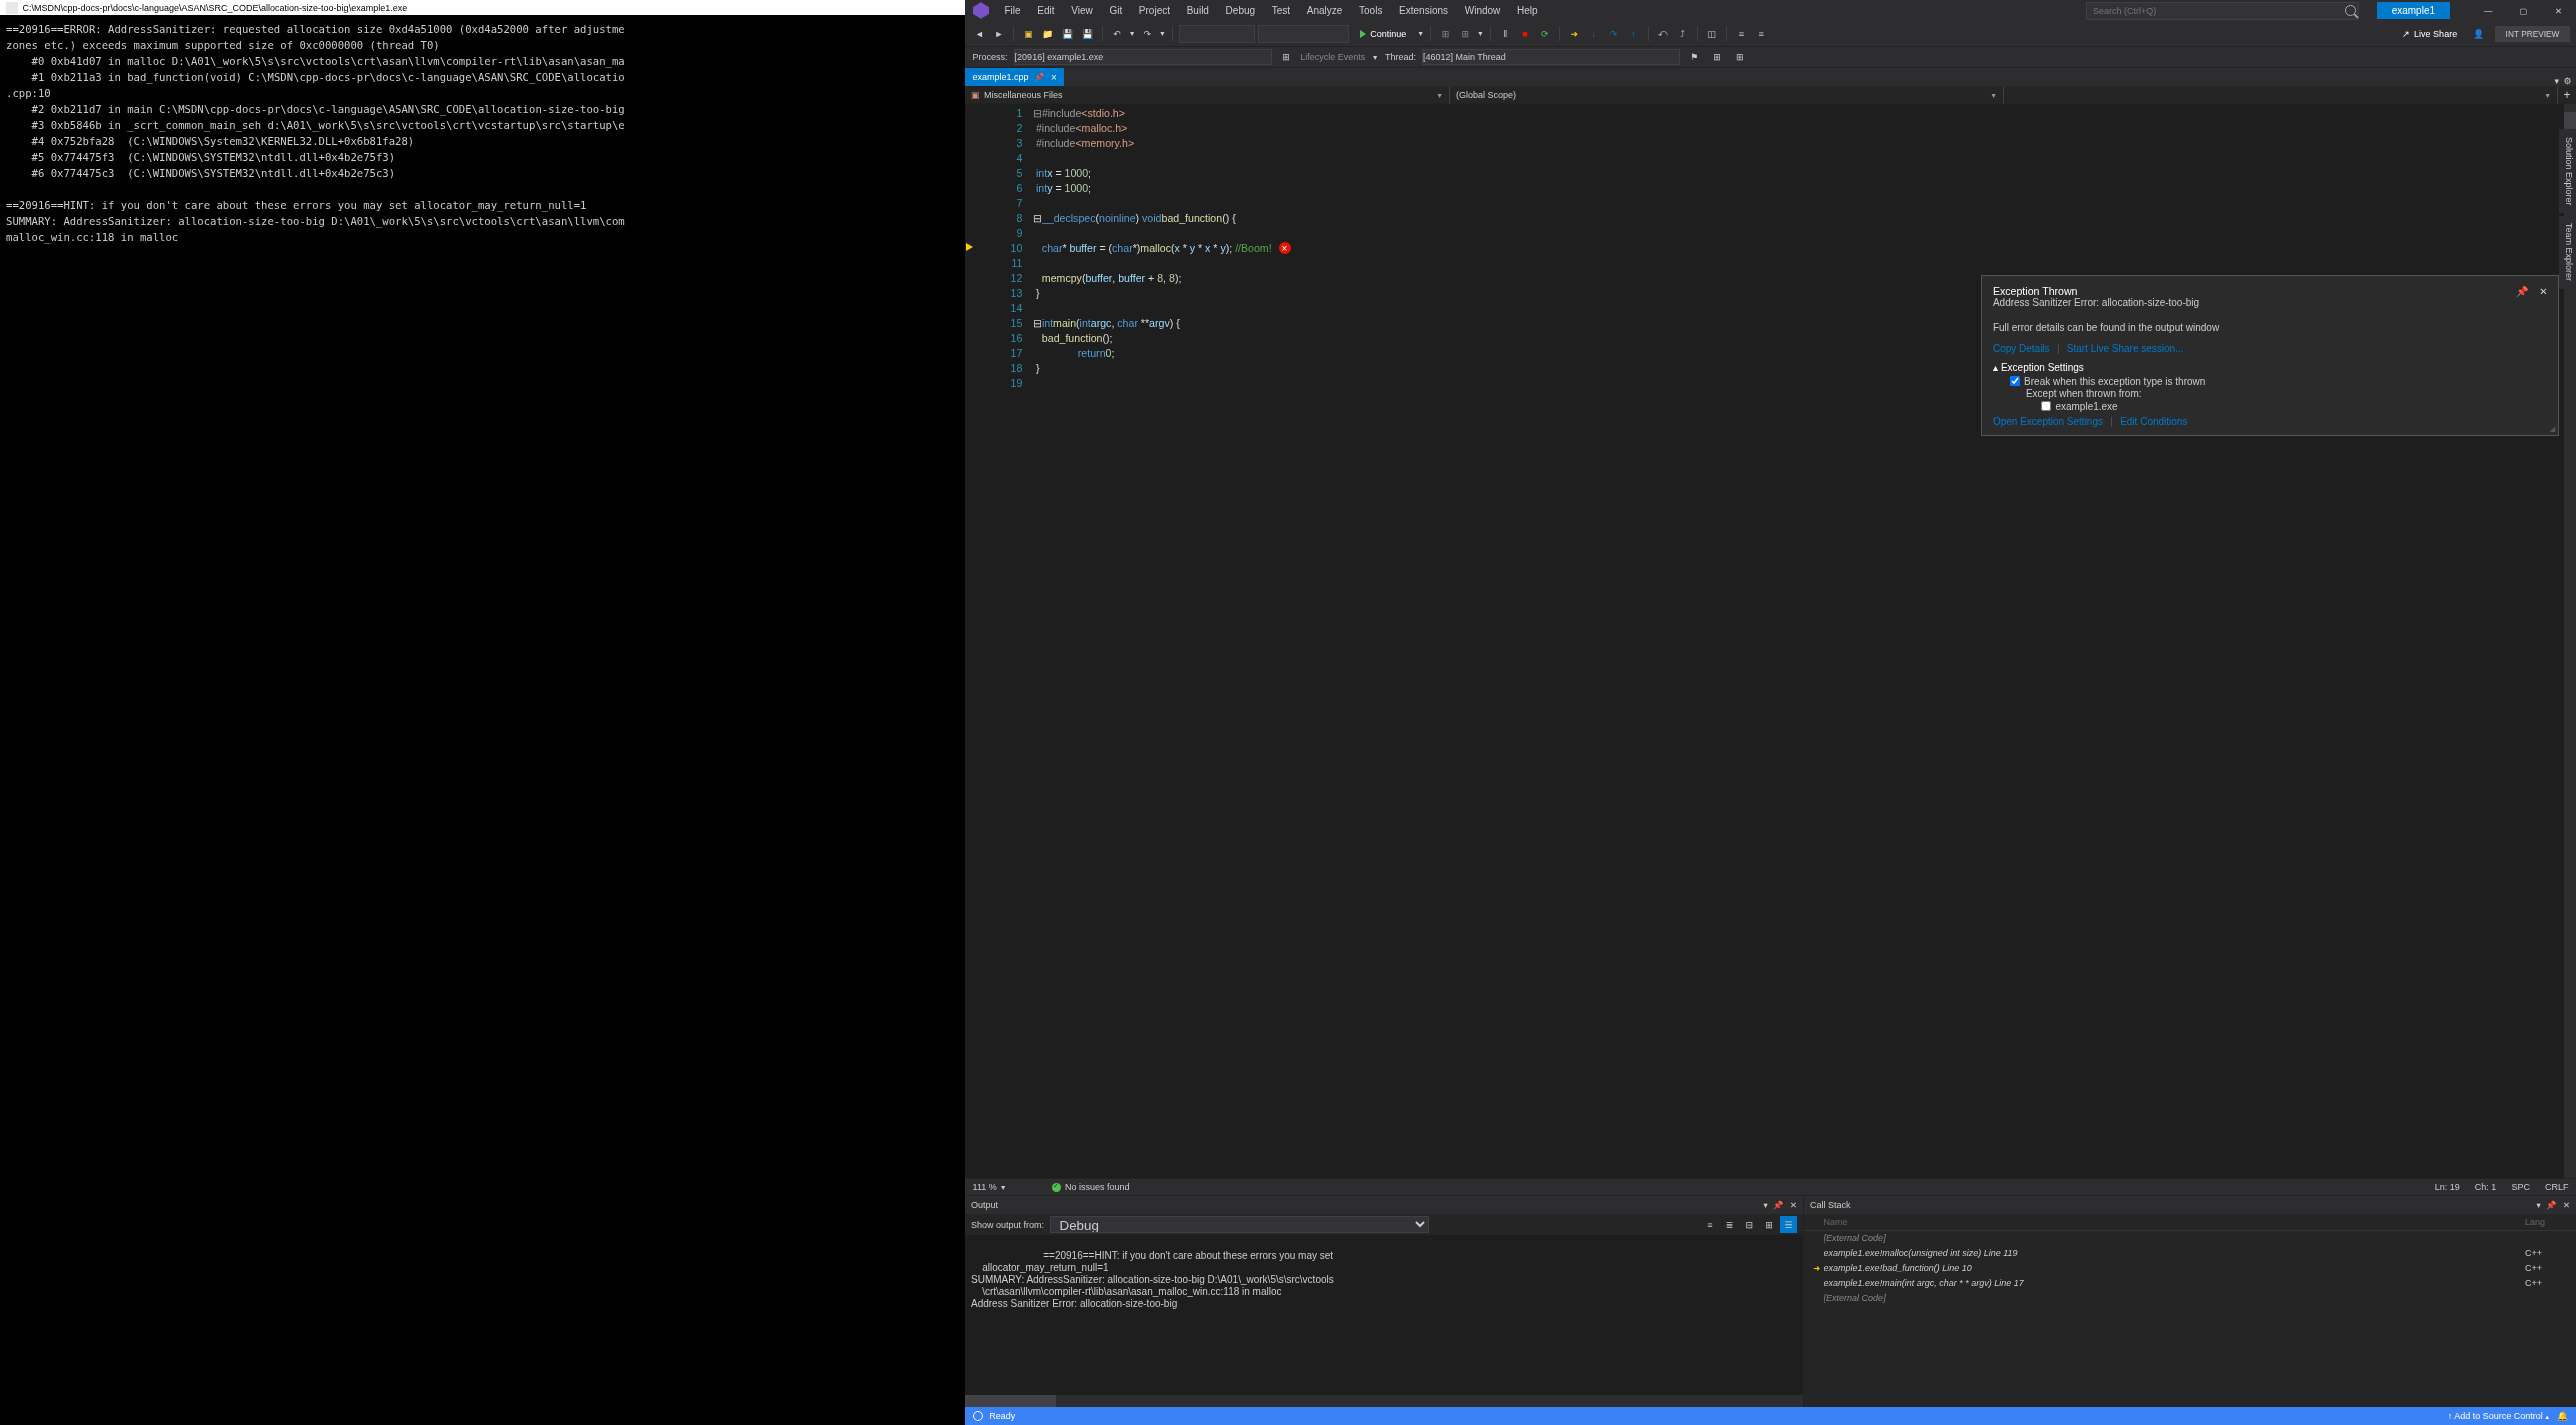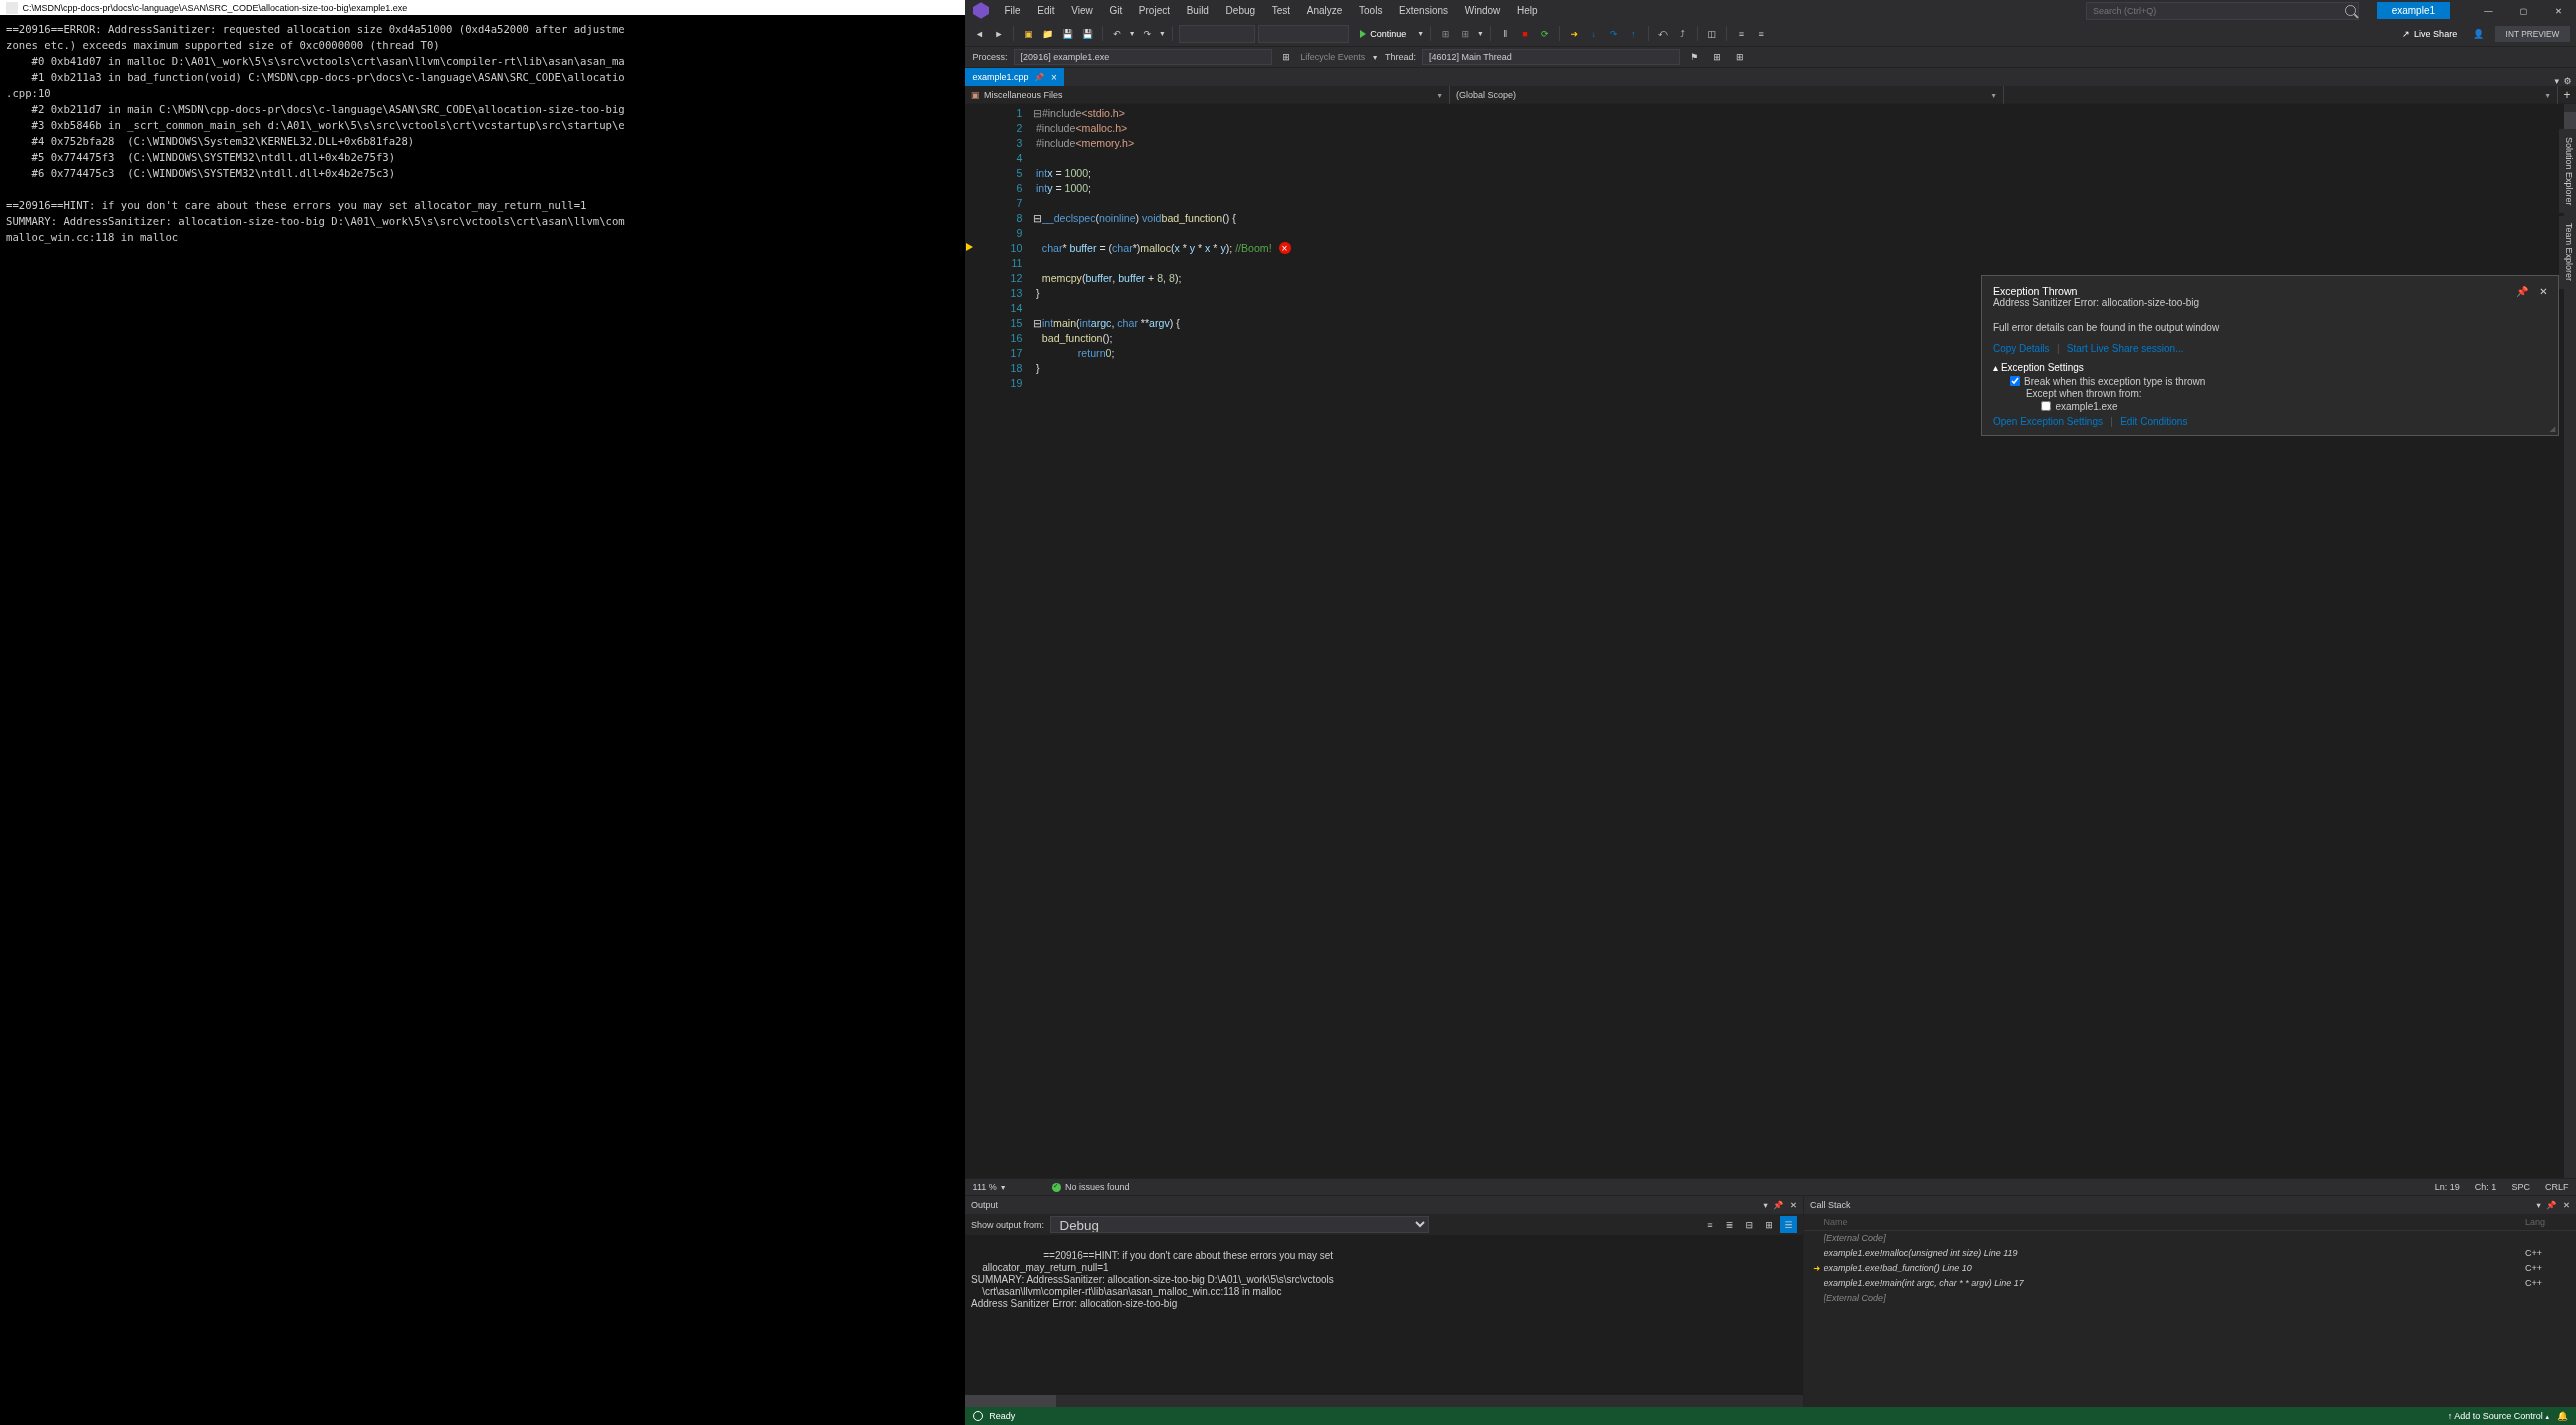--- a/index.html
+++ b/index.html
@@ -64,21 +64,21 @@
 .tb-dropdown { width:7.6px; height:18px; display:flex; align-items:center; justify-content:center; color:#ccc; font-size:6.8px; }
 .tb-right { margin-left: auto; display: flex; align-items: center; gap: 7.6px; }
 .liveshare { display: flex; align-items: center; gap: 4.5px; padding: 1.5px 6px; color: #fff; }
 .intpreview { padding: 3px 10.6px; background: #3f3f46; color: #ccc; font-size: 8.3px; }
 
 
 .vs-process {
   height: 21px; background: #2d2d30; border-bottom: 0.8px solid #222; display: flex; align-items: center;
   padding: 0 7.6px; gap: 6px; font-size: 9px; color: #ccc;
 }
-.vs-process .combo { height: 16.7px; background: #333337; border: 0.8px solid #3f3f46; padding: 0 6px; display: flex; align-items: center; }
+.vs-process .combo { height: 16.7px; background: #333337; border: 0.8px solid #3f3f46; padding: 0 0; display: flex; align-items: center; }
 
 
 .vs-main { flex: 1; display: flex; position: relative; }
 
 
 .editor-col { flex: 1; display: flex; flex-direction: column; }
 
 
 .tabs { height: 18px; background: #2d2d30; display: flex; align-items: flex-end; }
 .tab {
@@ -193,21 +193,21 @@
 
 
 .right-tabs {
   position: absolute; right: 0; top: 61px; width: 16.7px; display: flex; flex-direction: column;
   gap: 3px;
 }
 .right-tabs .vtab { writing-mode: vertical-rl; padding: 7.6px 2.3px; font-size: 9px; color: #ccc; background: #2d2d30; }
 
 
 .statusbar {
-  height: 18px; background: #14532d; color: #fff; display: flex; align-items: center;
+  height: 18px; background: #3b82f6; color: #fff; display: flex; align-items: center;
   padding: 0 7.6px; font-size: 9px;
 }
 .statusbar .ready-ic { width: 10.6px; height: 10.6px; border: 1.5px solid #fff; border-radius: 50%; margin-right: 6px; position: relative; }
 .statusbar .right { margin-left: auto; display: flex; align-items: center; gap: 9px; }
 .statusbar .right .caret { font-size: 6.8px; }
 .statusbar .bell { width: 10.6px; height: 10.6px; position: relative; }
 .statusbar .bell::before { content:'🔔'; font-size:9px; }
 </style>
 </head>
 <body>

